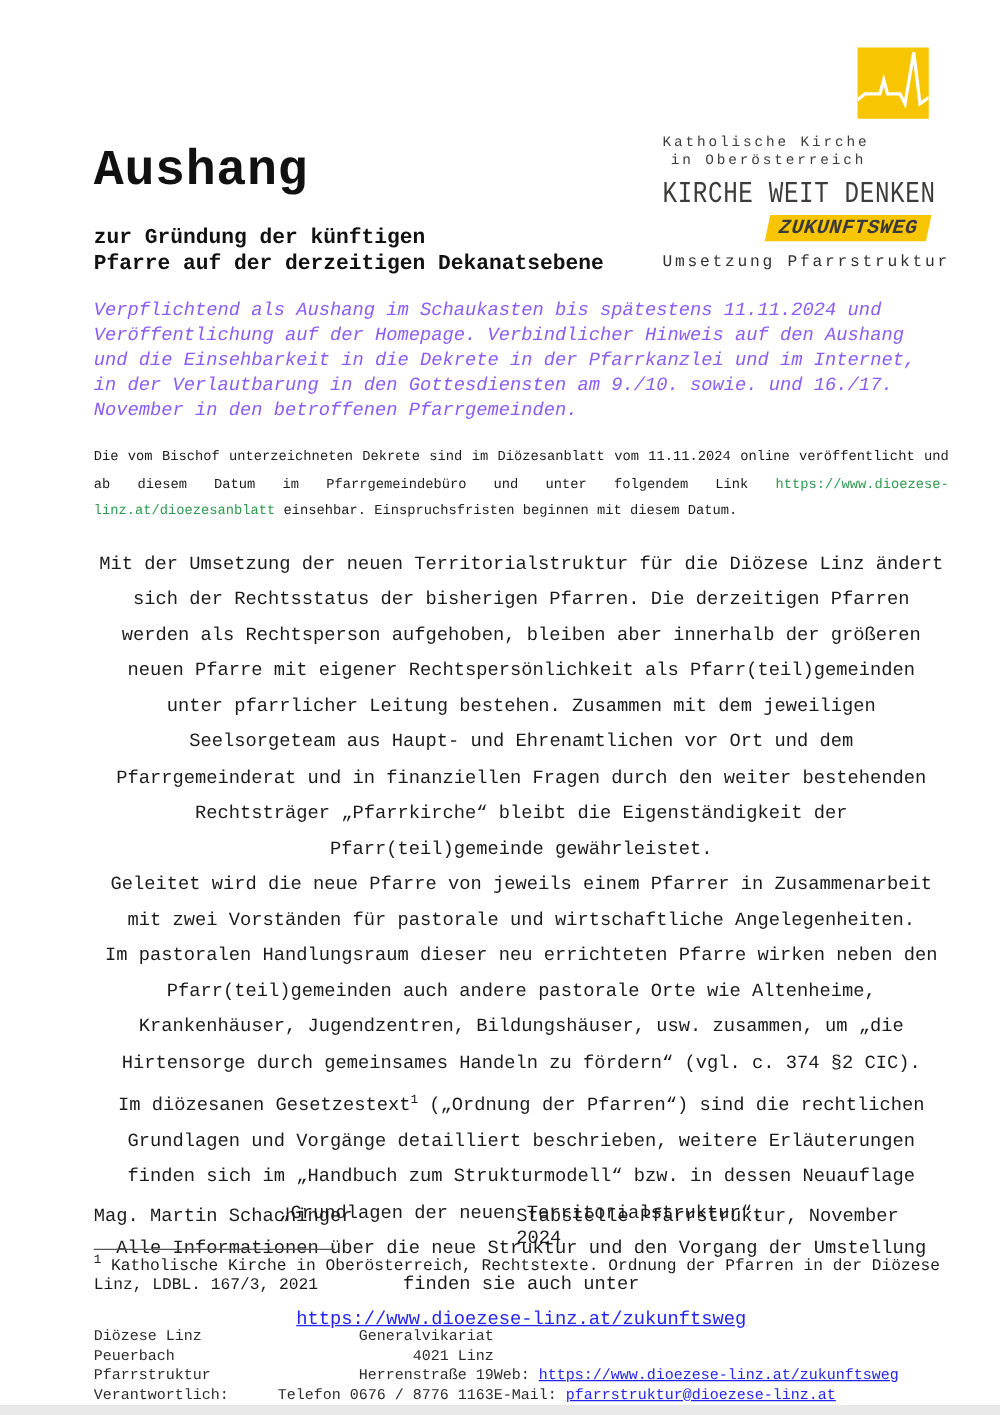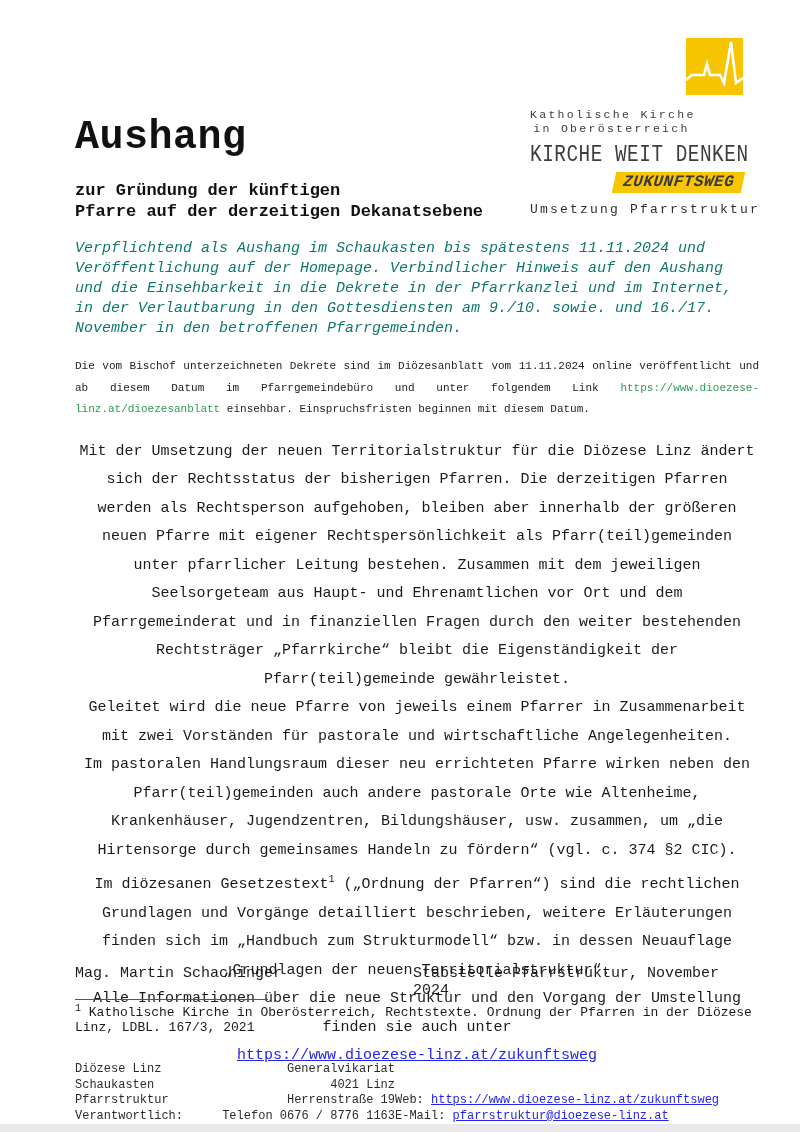--- a/index.html
+++ b/index.html
@@ -8,33 +8,33 @@
     position:relative;width:800px;height:1124px;background:#ffffff;
     overflow:hidden;color:#1b1b1b;margin:0 auto;font-family:Liberation Mono, monospace;
   }
   
   .title-block{position:absolute;left:75px;top:116px;width:430px;}
   .doc-title{font-size:40px;font-weight:bold;color:#111;line-height:44px;letter-spacing:.5px;}
   .doc-subtitle{font-size:17px;font-weight:bold;color:#111;line-height:21px;margin-top:20px;}
   .logo-block{position:absolute;left:530px;top:38px;width:213px;text-align:right;}
   .pulse-box{display:inline-block;width:57px;height:57px;background:#F7C502;}
   .pulse-box svg{display:block;width:57px;height:57px;}
-  .org-lines{margin-top:8px;padding-right:50px;text-align:center;
+  .org-lines{margin-top:8px;padding-right:50px;
     font-size:11.5px;letter-spacing:2.3px;color:#3C3C3B;line-height:14px;white-space:nowrap;}
   .claim{margin-top:8px;text-align:left;font-size:19px;color:#3C3C3B;line-height:22px;
     transform:scale(1.02,1.28);transform-origin:left center;white-space:nowrap;letter-spacing:.5px;}
   .badge-row{margin-top:6px;text-align:right;}
   .badge{display:inline-block;background:#F7C502;transform:skewX(-12deg);padding:1px 9px 2px 9px;}
   .badge span{display:inline-block;transform:skewX(6deg);font-style:italic;font-weight:bold;
     font-size:16px;color:#3a3a38;letter-spacing:.5px;}
   .logo-subline{margin-top:9px;font-size:13px;letter-spacing:2.2px;color:#2f2f2e;white-space:nowrap;text-align:right;}
   
   .content{position:absolute;left:75px;top:226px;width:684px;}
   .heading{font-size:17.5px;font-weight:bold;color:#000;line-height:24.5px;}
-  .notice{margin-top:13px;font-style:italic;font-size:15px;line-height:20px;color:#0f766e;}
+  .notice{margin-top:13px;font-style:italic;font-size:15px;line-height:20px;color:#8b5cf6;}
   .decree{margin-top:17px;font-size:11px;line-height:21.5px;text-align:justify;}
   .link-green{color:#2E9B50;text-decoration:none;overflow-wrap:anywhere;}
   .spaced{margin-top:17px;font-size:15px;line-height:28.5px;}
   .spaced p{margin:0;text-align:center;}
   .spaced p.gap{margin-top:6px;}
   sup.fn{font-size:10px;vertical-align:super;line-height:0;}
   .link-blue{color:#2424EE;text-decoration:underline;overflow-wrap:anywhere;}
   
   .signature{position:absolute;left:75px;top:965px;width:684px;font-size:15px;}
   .signature .dept{position:absolute;left:338px;top:0;}
@@ -99,21 +99,21 @@
     <span>Mag. Martin Schachinger</span>
     <span class="dept">Stabstelle Pfarrstruktur, November 2024</span>
   </div>
 
   <div class="fn-rule"></div>
   <div class="footnote"><sup class="fn">1</sup><span> Katholische Kirche in Oberösterreich, Rechtstexte. Ordnung der Pfarren in der Diözese Linz, LDBL. 167/3, 2021</span></div>
 
   <div class="footer">
     <div class="col1">
       <div>Diözese Linz</div>
-      <div>Schaukasten Pfarrstruktur</div>
+      <div>Peuerbach Pfarrstruktur</div>
       <div>Verantwortlich:</div>
       <div>Mag. Martin Schachinger</div>
     </div>
     <div class="col2">
       <div>Generalvikariat</div>
       <div>4021 Linz</div>
       <div>Herrenstraße 19</div>
       <div>Telefon 0676 / 8776 1163</div>
     </div>
     <div class="col3">

